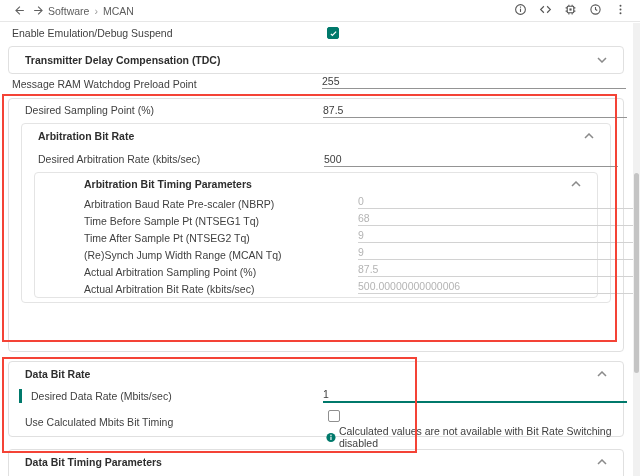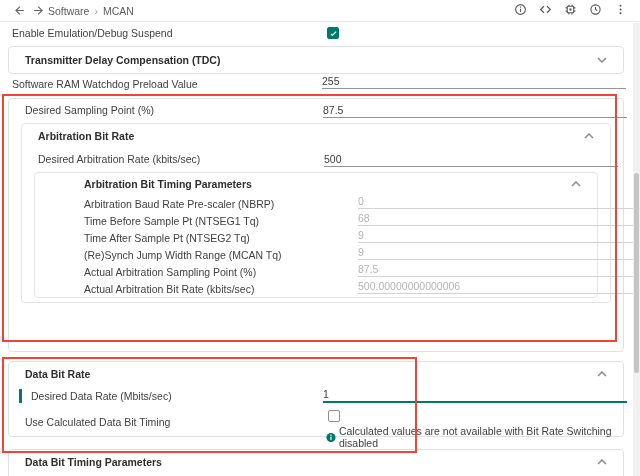--- a/index.html
+++ b/index.html
@@ -142,21 +142,21 @@
       <span>Transmitter Delay Compensation (TDC)</span>
       <span class="chev">
         <svg width="10" height="6" viewBox="0 0 10 6">
             <path d="M1 1l4 4 4-4" stroke="#8a8a8a" stroke-width="1.5" fill="none"></path>
           </svg>
       </span>
     </div>
   </section>
 
   <div class="row" style="top:76px; height:16px;">
-    <span class="lbl">Software RAM Watchdog Preload Value</span>
+    <span class="lbl">Message RAM Watchdog Preload Point</span>
     <span class="fld" style="left:322px; width:304px;">
       <span>255</span>
     </span>
   </div>
 
   <section class="card" style="left:8px; top:98px; width:616px; height:254px;">
 
     <div class="frow">
       <span class="lbl">Desired Sampling Point (%)</span>
       <span class="fld" style="left:314px; width:304px;">
@@ -244,21 +244,21 @@
 
     <div class="frow" style="height:20px; padding-left:22px;">
       <span class="marker"></span>
       <span class="lbl">Desired Data Rate (Mbits/sec)</span>
       <span class="fld active" style="left:314px; width:304px;">
         <span>1</span>
       </span>
     </div>
 
     <div class="frow" style="height:32px;">
-      <span class="lbl">Use Calculated Data Bit Timing</span>
+      <span class="lbl">Use Calculated Mbits Bit Timing</span>
       <span class="cbx" style="left:319px; top:4px;">
         
       </span>
       <span class="info-line" style="left:317px; top:19px;">
         <svg width="11" height="11" viewBox="0 0 24 24">
             <circle cx="12" cy="12" r="11" fill="#00796b"></circle>
             <rect x="10.6" y="10" width="2.8" height="8" fill="#fff"></rect>
             <circle cx="12" cy="6.6" r="1.9" fill="#fff"></circle>
           </svg>
         <span>Calculated values are not available with Bit Rate Switching disabled</span>

